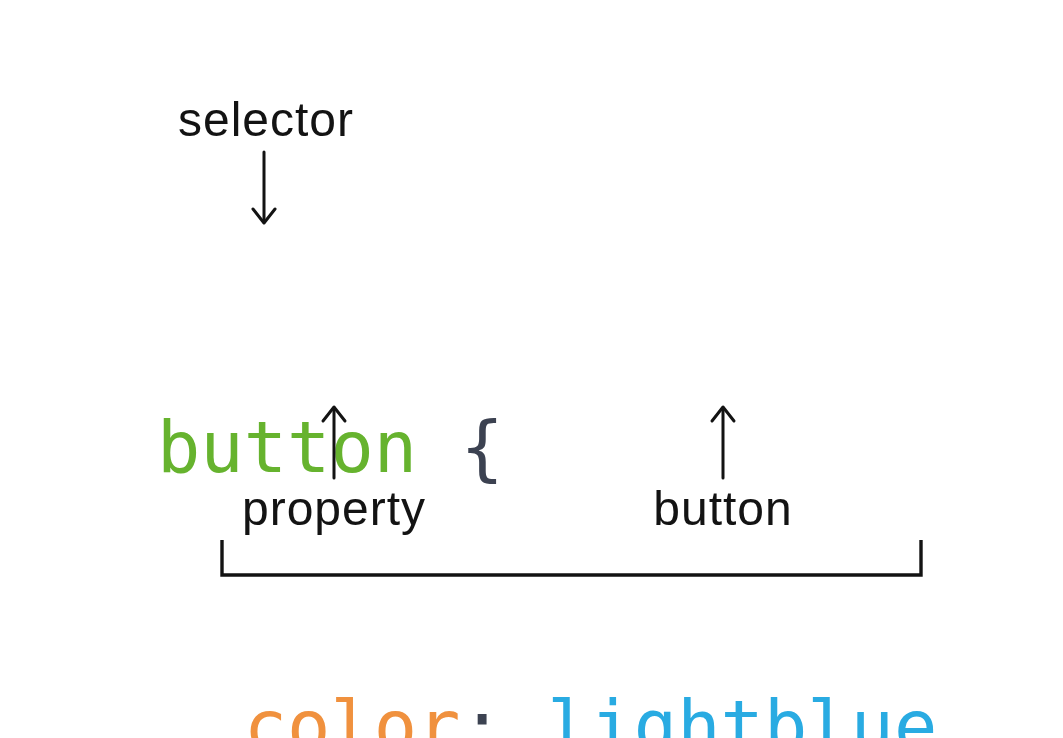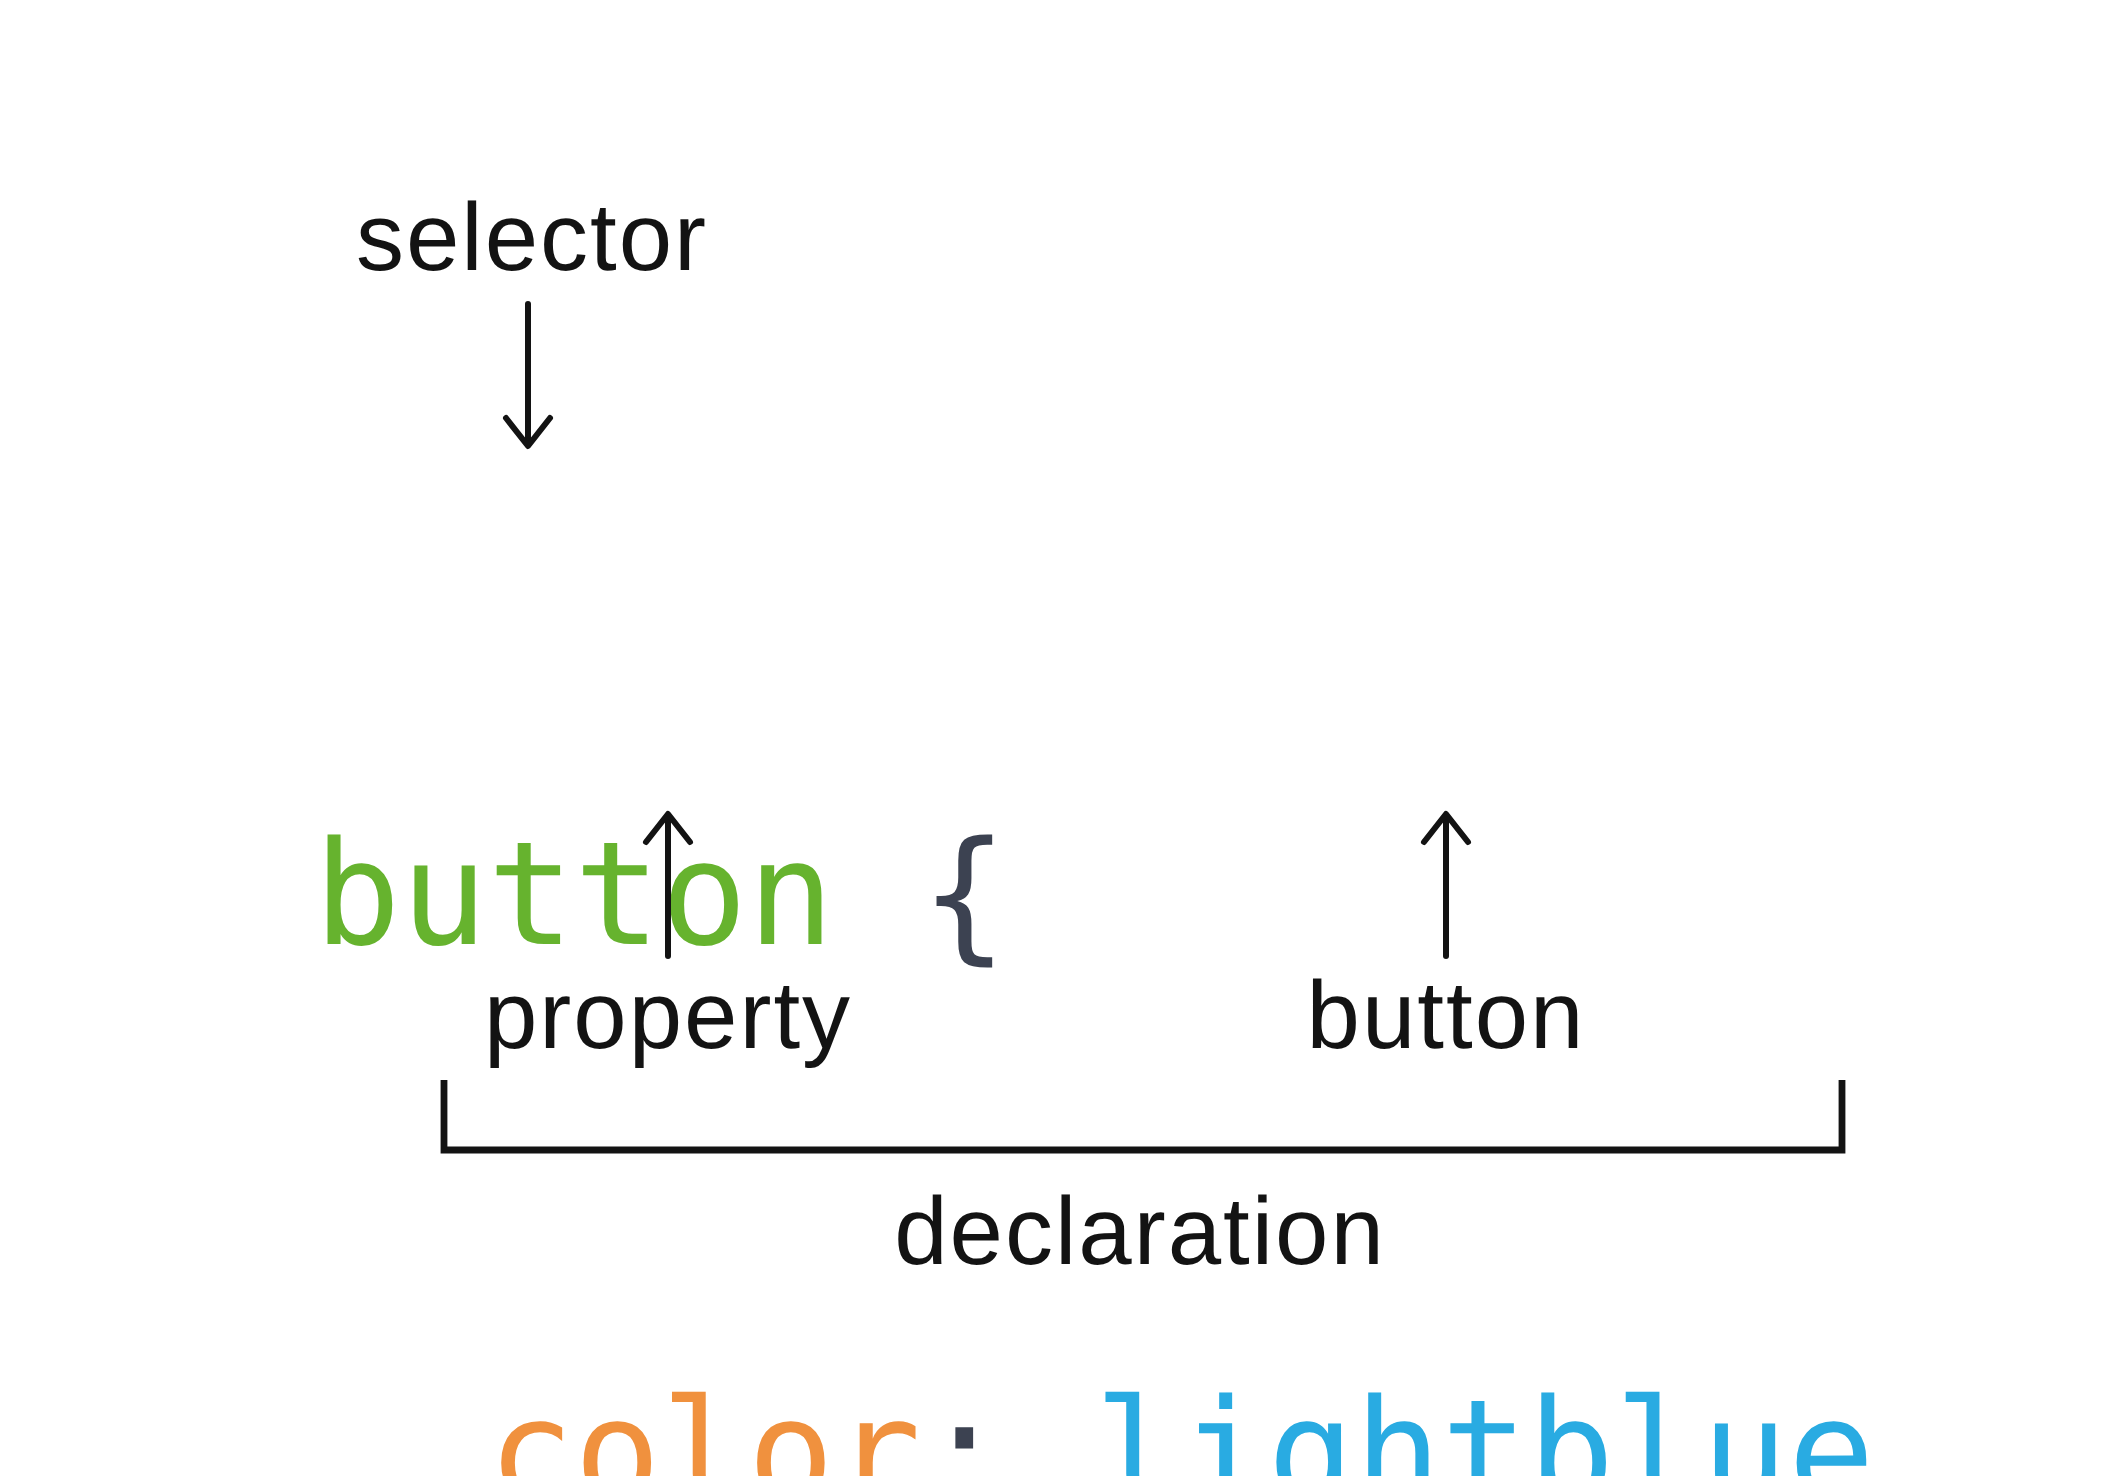--- a/index.html
+++ b/index.html
@@ -82,15 +82,14 @@
       <polyline class="stroke" points="712,421 723,407 734,421"></polyline>
     </g>
 
     <polyline class="bracket" points="222,540 222,575 921,575 921,540"></polyline>
   </svg>
 
   <div class="label" id="label-property">property</div>
 
   <div class="label" id="label-value">button</div>
 
-  <div class="label" id="label-declaration">declaration</div>
 
 </div>
 
 </body></html>

